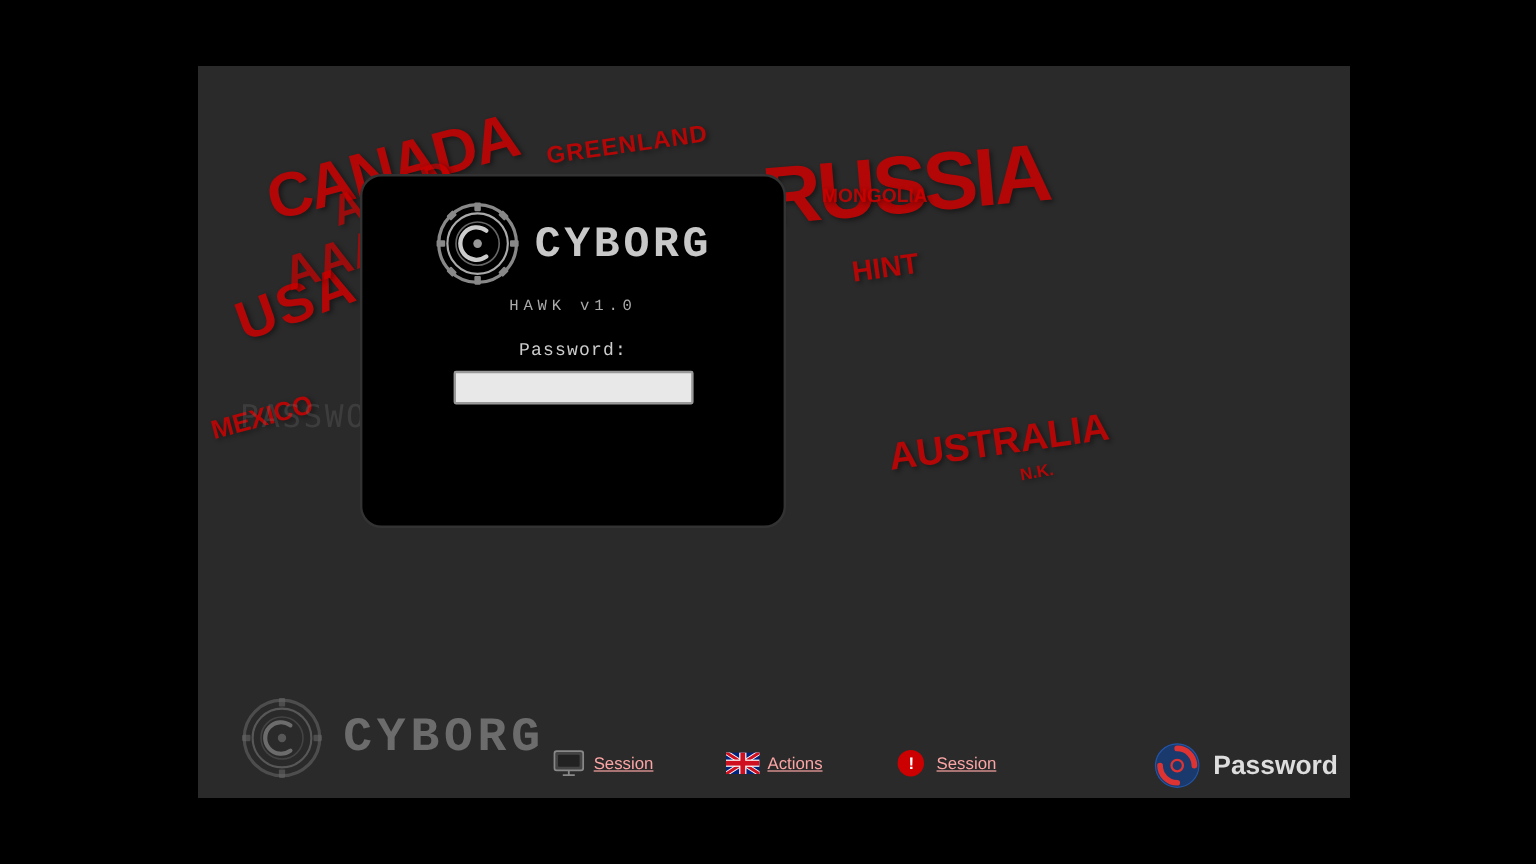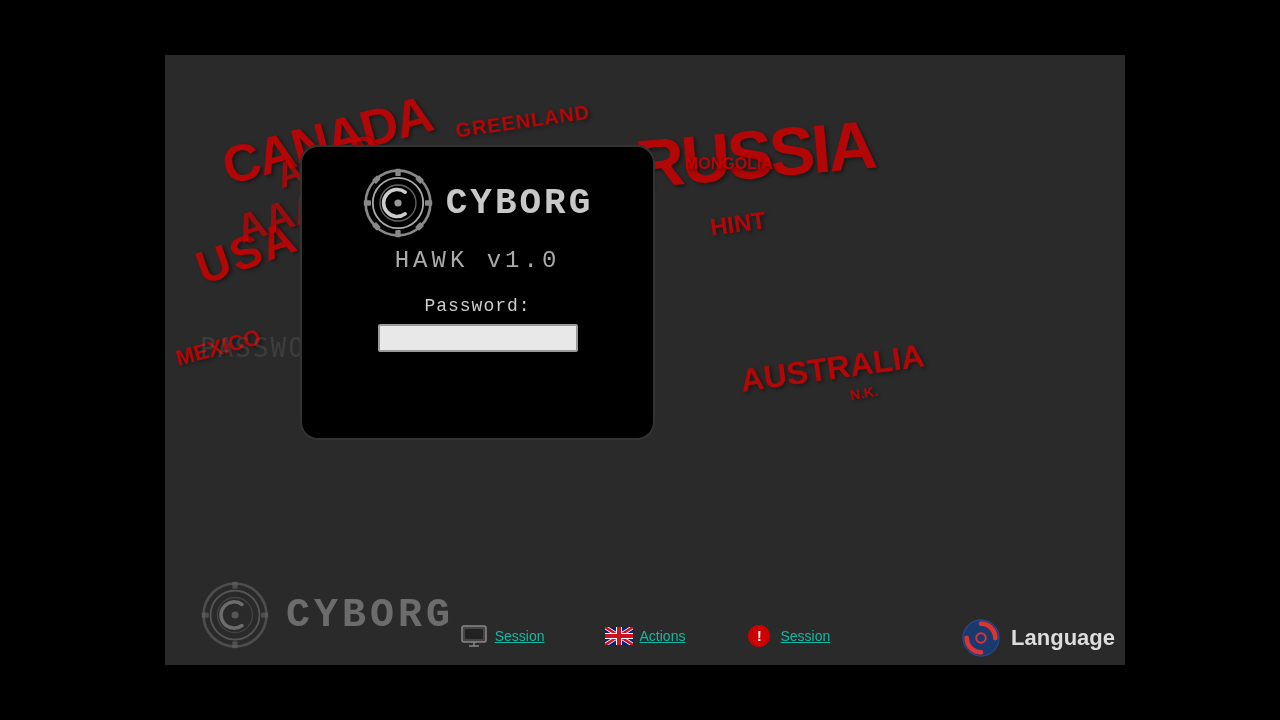--- a/index.html
+++ b/index.html
@@ -137,29 +137,29 @@
     .cyborg-text {
       color: #c8c8c8;
       font-size: 36px;
       font-weight: bold;
       letter-spacing: 3px;
       font-family: 'Courier New', monospace;
     }
 
     .hawk-version {
       color: #aaa;
-      font-size: 24px;
+      font-size: 13px;
       letter-spacing: 4px;
       font-family: 'Courier New', monospace;
       margin-bottom: 22px;
     }
 
     .password-label {
       color: #ccc;
-      font-size: 18px;
+      font-size: 15px;
       margin-bottom: 8px;
       font-family: 'Courier New', monospace;
       letter-spacing: 1px;
     }
 
     .password-input {
       width: 200px;
       height: 28px;
       background: #e8e8e8;
       border: 2px solid #999;
@@ -186,21 +186,21 @@
     }
 
     .bar-item {
       display: flex;
       align-items: center;
       gap: 7px;
       cursor: pointer;
     }
 
     .bar-item-label {
-      color: #14b8a6;
+      color: #fca5a5;
       font-size: 14px;
       text-decoration: underline;
       font-family: Arial, sans-serif;
     }
 
     .bar-icon {
       width: 28px;
       height: 20px;
       display: flex;
       align-items: center;
@@ -390,15 +390,15 @@
   </div>
 
   <div class="linuxhelp-logo">
     <svg class="linuxhelp-icon" width="42" height="42" viewBox="0 0 42 42" xmlns="http://www.w3.org/2000/svg">
 
       <circle cx="21" cy="21" r="19" fill="#1a3a6e" stroke="#2255aa" stroke-width="1"></circle>
       <path d="M 21 6 A 15 15 0 0 1 36 21" fill="none" stroke="#dd3333" stroke-width="5" stroke-linecap="round"></path>
       <path d="M 21 36 A 15 15 0 0 1 6 21" fill="none" stroke="#dd3333" stroke-width="5" stroke-linecap="round"></path>
       <circle cx="21" cy="21" r="5" fill="#1a3a6e" stroke="#dd3333" stroke-width="2"></circle>
     </svg>
-    <span class="linuxhelp-text">Language</span>
+    <span class="linuxhelp-text">Password</span>
   </div>
 </div>
 
 </body></html>

